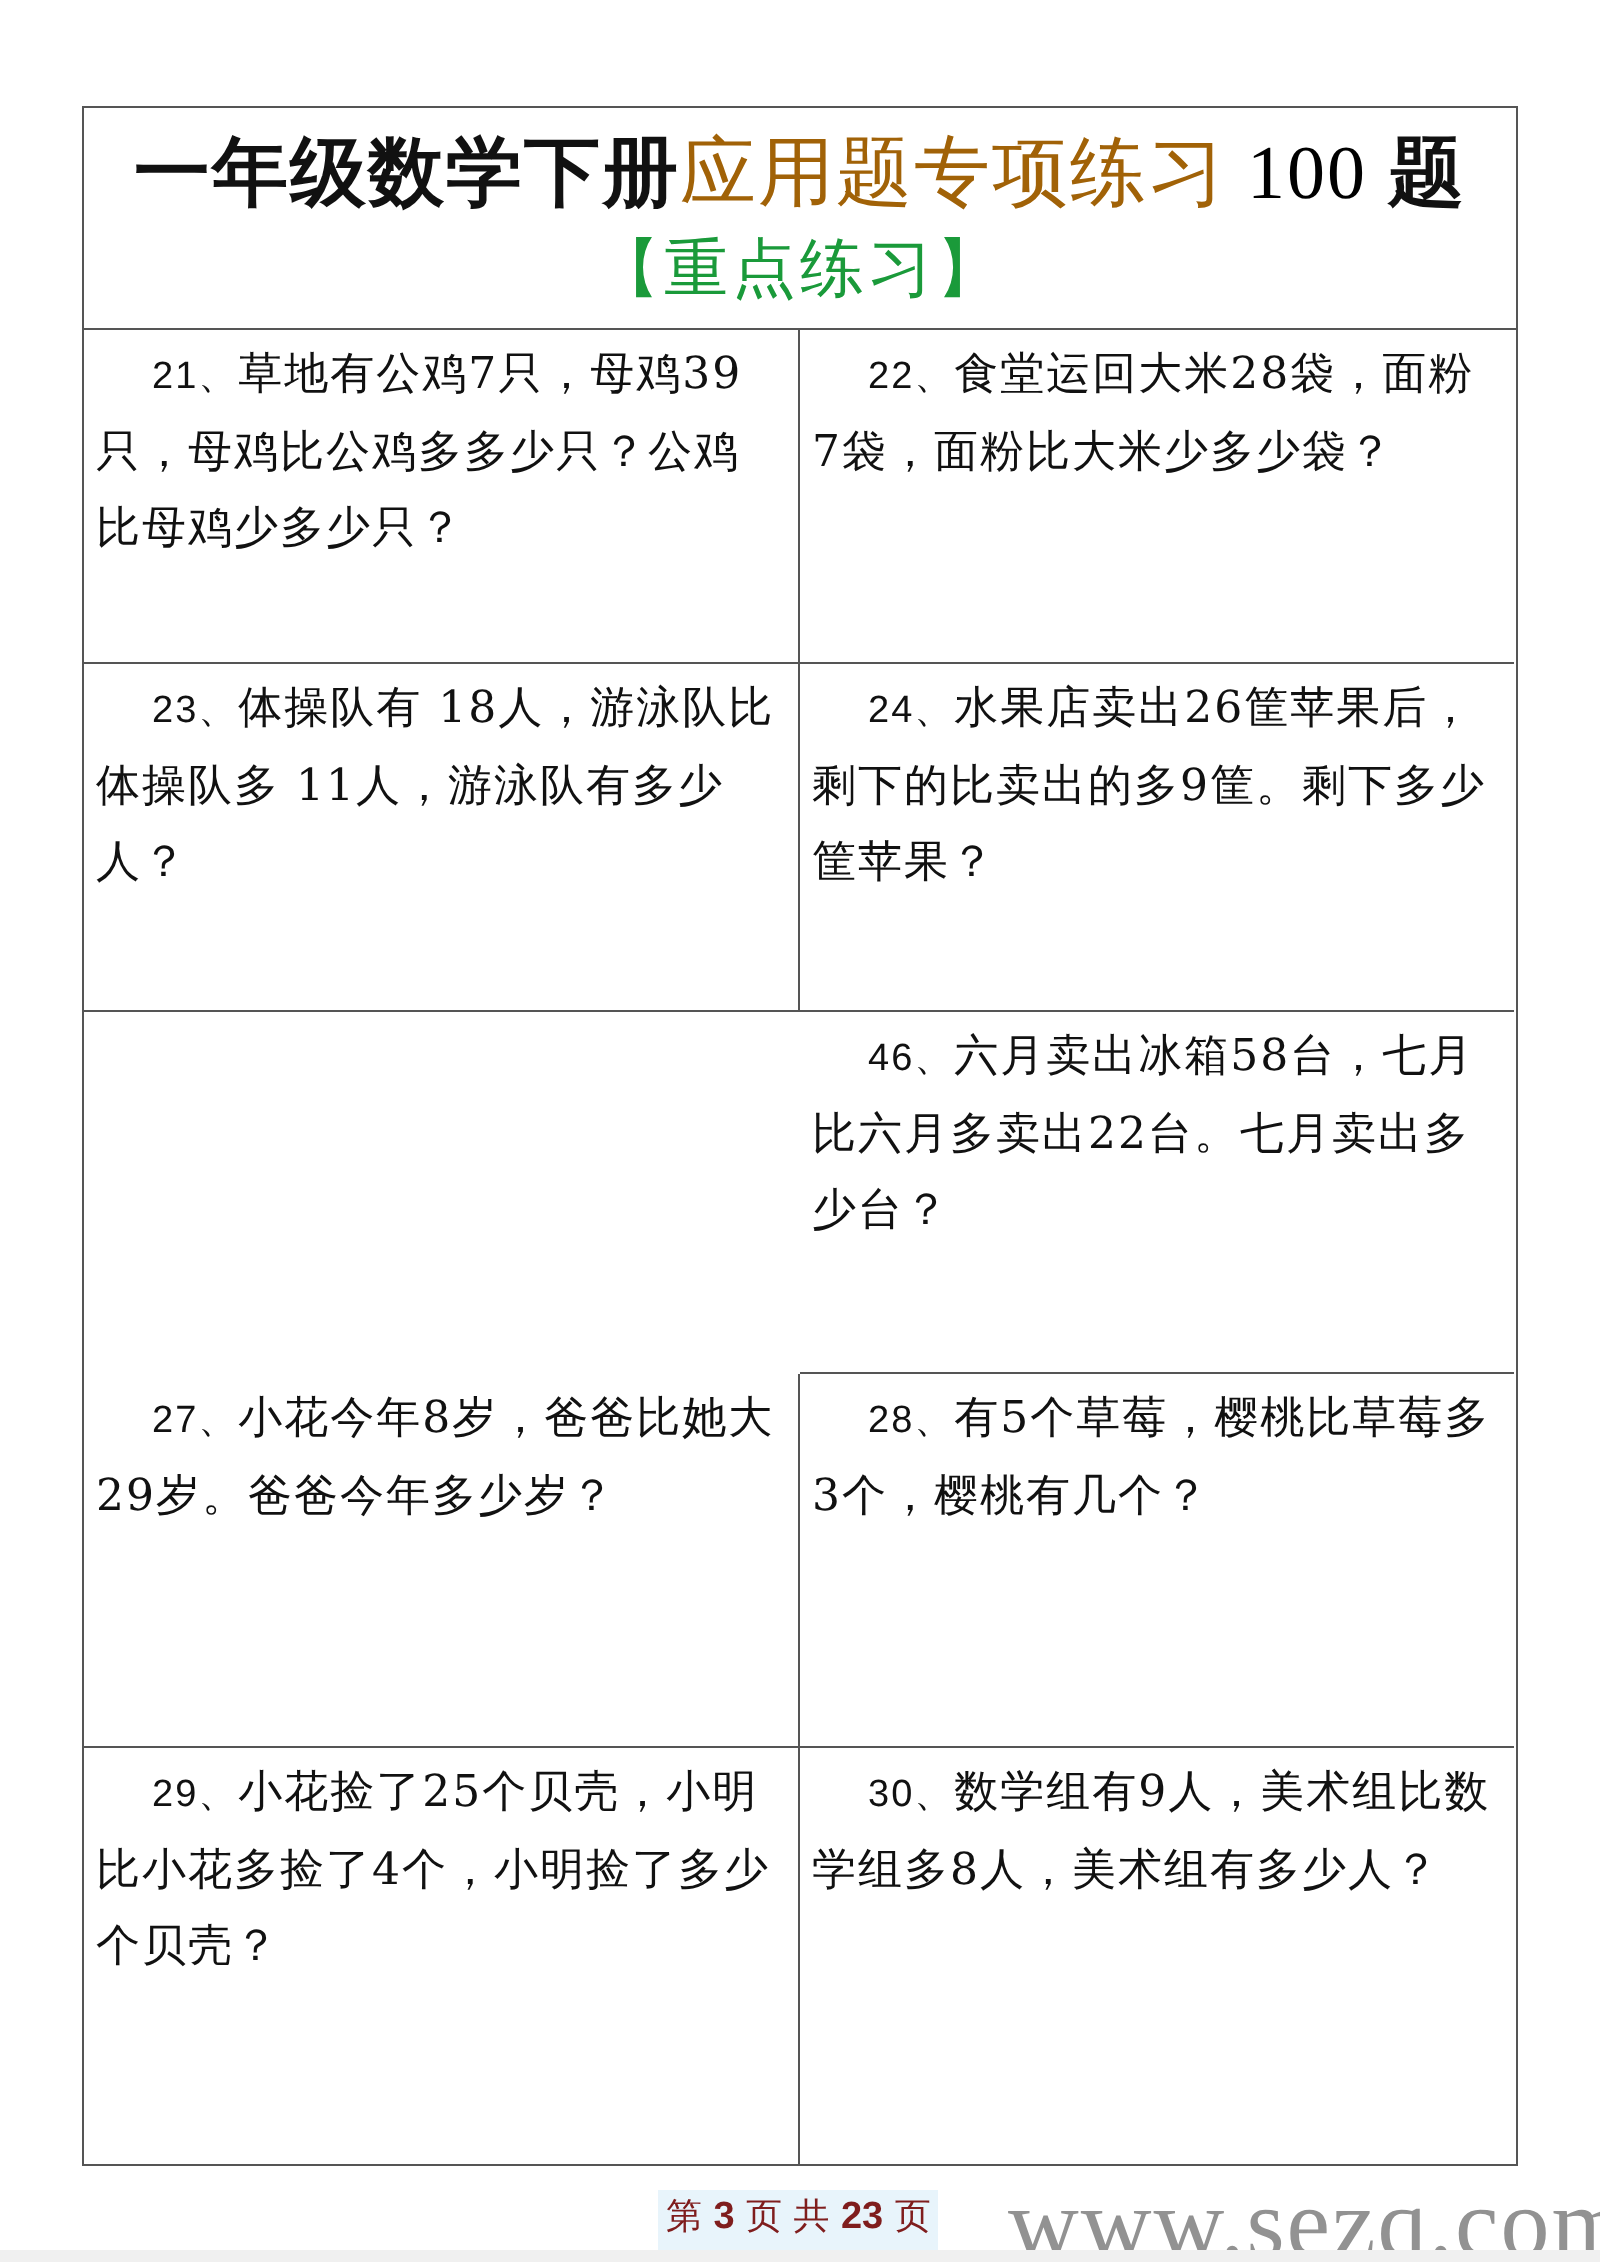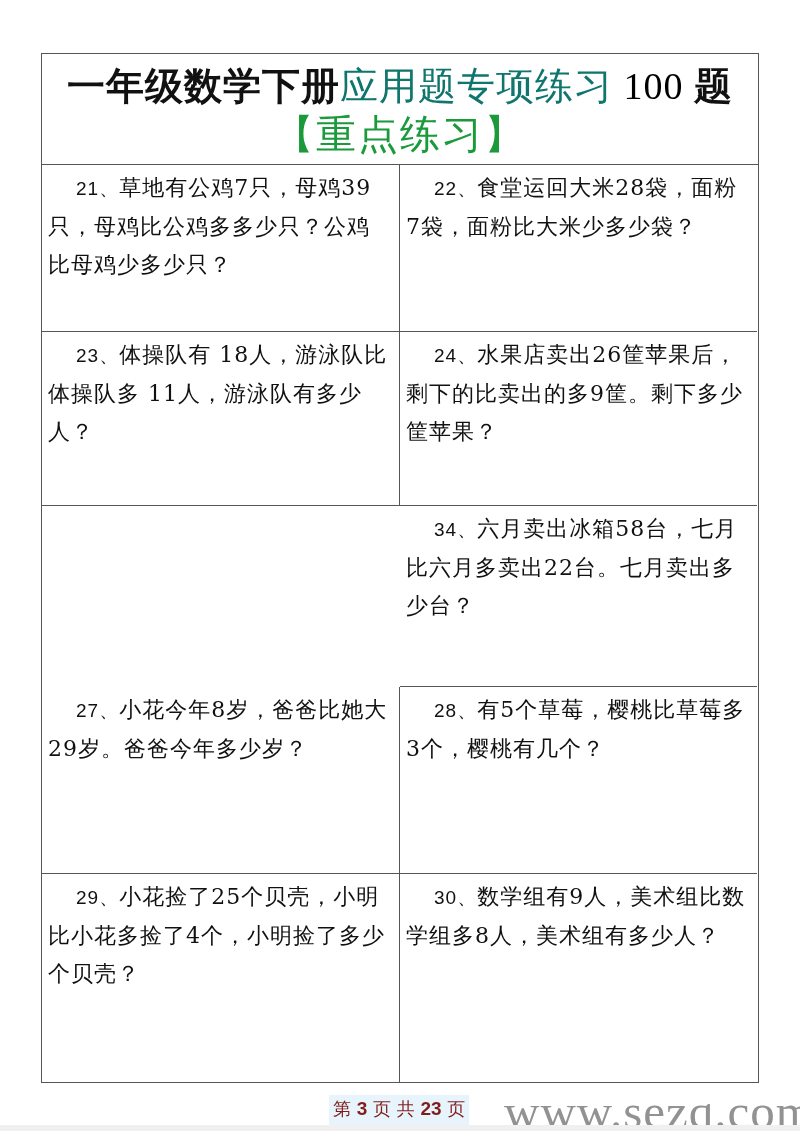--- a/index.html
+++ b/index.html
@@ -39,28 +39,28 @@
       left: 0;
       top: 10px;
       width: 100%;
       font-size: 38px;
       line-height: 44px;
       font-weight: bold;
       letter-spacing: 1px;
       white-space: nowrap;
     }
     .title .t-black { color: #111111; }
-    .title .t-red { color: #0f766e; font-weight: normal; text-align: center; }
+    .title .t-red { color: #a16207; font-weight: normal; text-align: center; }
     .title .t-num { color: #000000; font-weight: normal; font-family: "Liberation Serif", serif; }
     .subtitle {
       position: absolute;
       left: 0;
       top: 60px;
       width: 100%;
-      font-size: 40px;
+      font-size: 32px;
       line-height: 40px;
       color: #1a9a3a;
       letter-spacing: 2px;
     }
     .grid {
       position: absolute;
       left: 0;
       top: 111px;
       width: 100%;
       height: calc(100% - 111px);
@@ -134,21 +134,21 @@
     </div>
 
     <div class="cell left row-line" style="top:167px; height:174px;">
       <span class="num">23、</span><span>体操队有 18人，游泳队比体操队多 11人，游泳队有多少人？</span>
     </div>
     <div class="cell right row-line" style="top:167px; height:174px;">
       <span class="num">24、</span><span>水果店卖出26筐苹果后，剩下的比卖出的多9筐。剩下多少筐苹果？</span>
     </div>
 
     <div class="cell right row-line" style="top:341px; height:181px;">
-      <span class="num">34、</span><span>六月卖出冰箱58台，七月比六月多卖出22台。七月卖出多少台？</span>
+      <span class="num">46、</span><span>六月卖出冰箱58台，七月比六月多卖出22台。七月卖出多少台？</span>
     </div>
 
     <div class="cell left row-line" style="top:522px; height:187px;">
       <span class="num">27、</span><span>小花今年8岁，爸爸比她大29岁。爸爸今年多少岁？</span>
     </div>
     <div class="cell right row-line" style="top:522px; height:187px;">
       <span class="num">28、</span><span>有5个草莓，樱桃比草莓多3个，樱桃有几个？</span>
     </div>
 
     <div class="cell left" style="top:709px; height:208px;">

